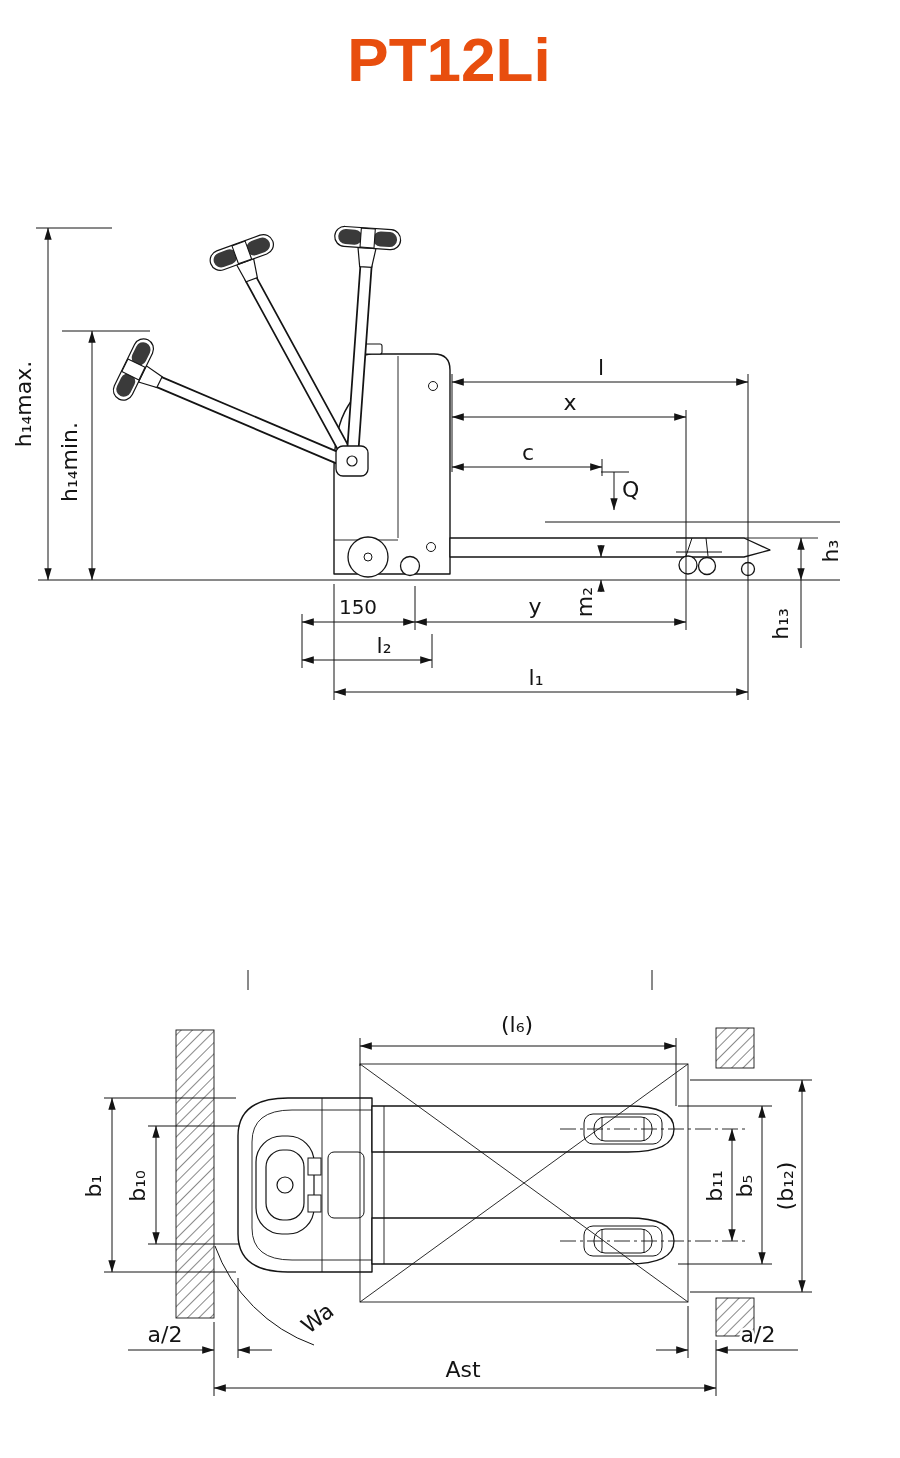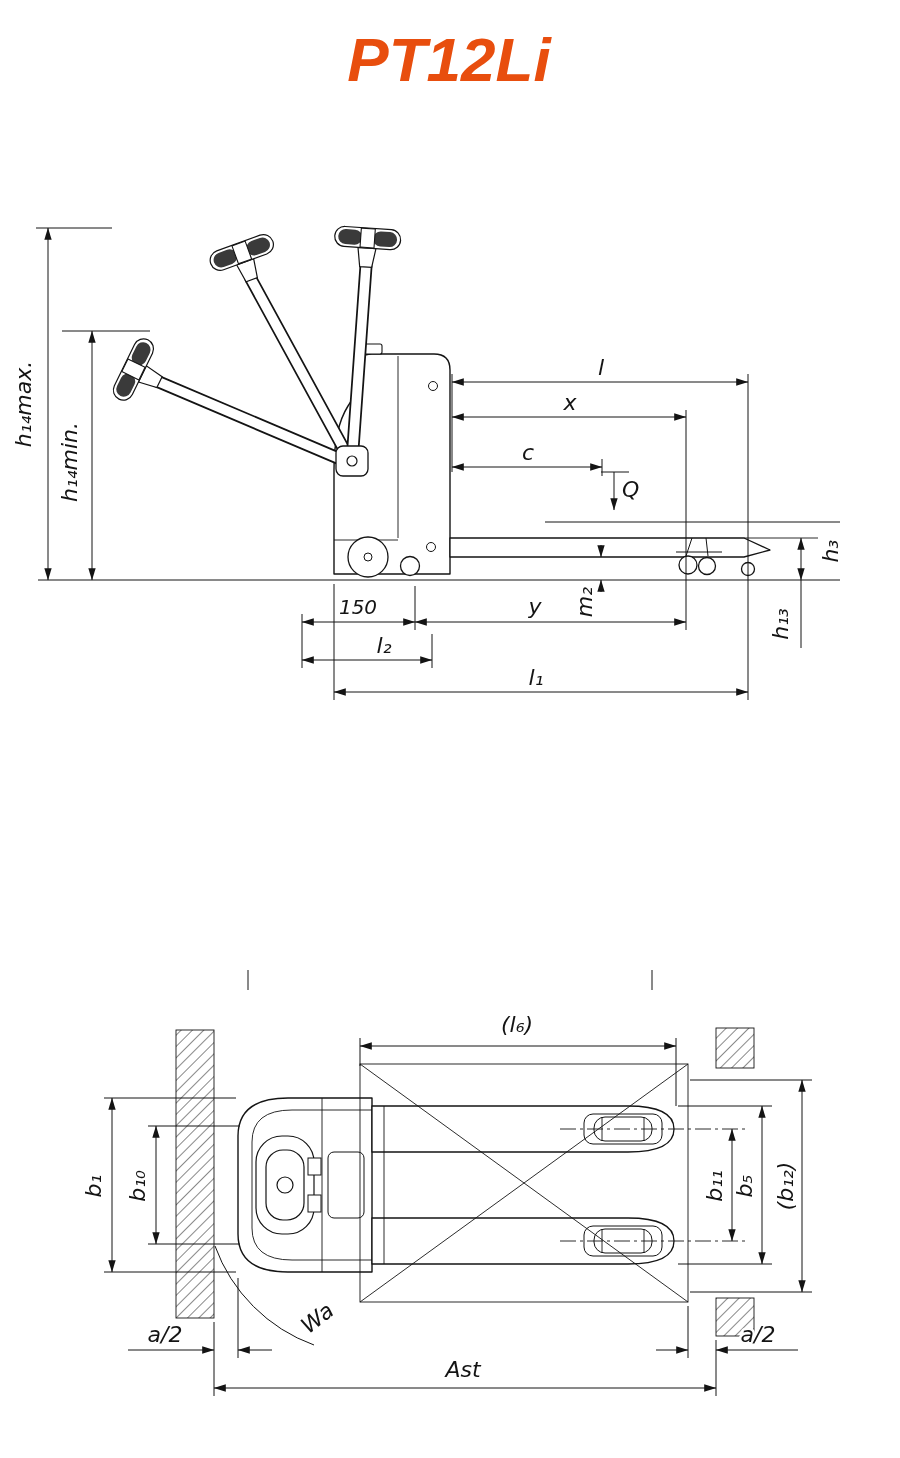--- a/index.html
+++ b/index.html
@@ -1,18 +1,18 @@
 <!DOCTYPE html>
 <html><head>
 <meta charset="utf-8">
 <style>
   * { box-sizing: border-box; }
   html, body { margin: 0; padding: 0; }
   body { width: 900px; height: 1458px; background: #fff; font-family: "DejaVu Sans", sans-serif; }
-  .page { position: relative; width: 840px; height: 1458px; background: #fff; overflow: hidden; font-style: italic; }
+  .page { position: relative; width: 840px; height: 1458px; background: #fff; overflow: hidden; }
   .title {
     position: absolute; top: 24px; left: 0; width: 100%;
     text-align: center; text-indent: 58px;
     font-family: "Liberation Sans", sans-serif;
     font-size: 62px; font-weight: 800; letter-spacing: 0;
     color: #e84e0e;
   }
   svg.drawing { position: absolute; left: 0; top: 0; }
   svg text { font-family: "DejaVu Sans", sans-serif; fill: #141414; font-size: 22px; }
   svg text.small { font-size: 20px; }

